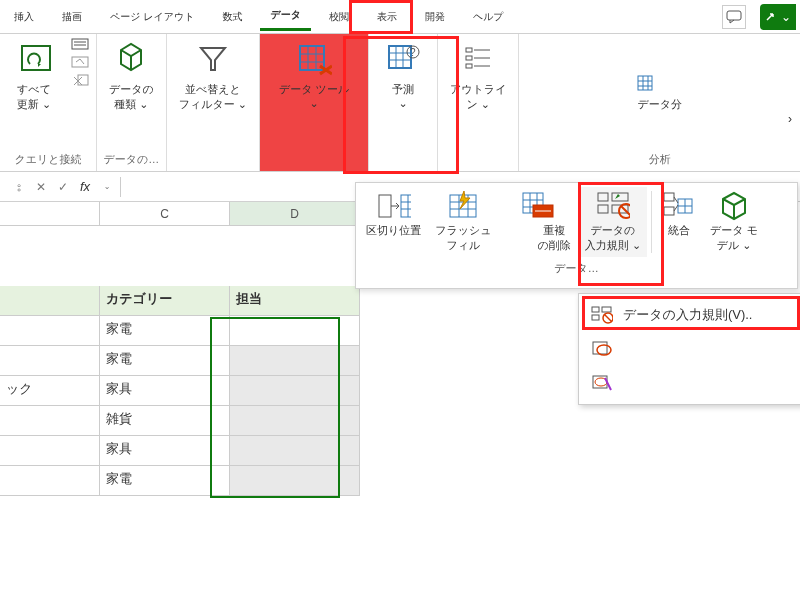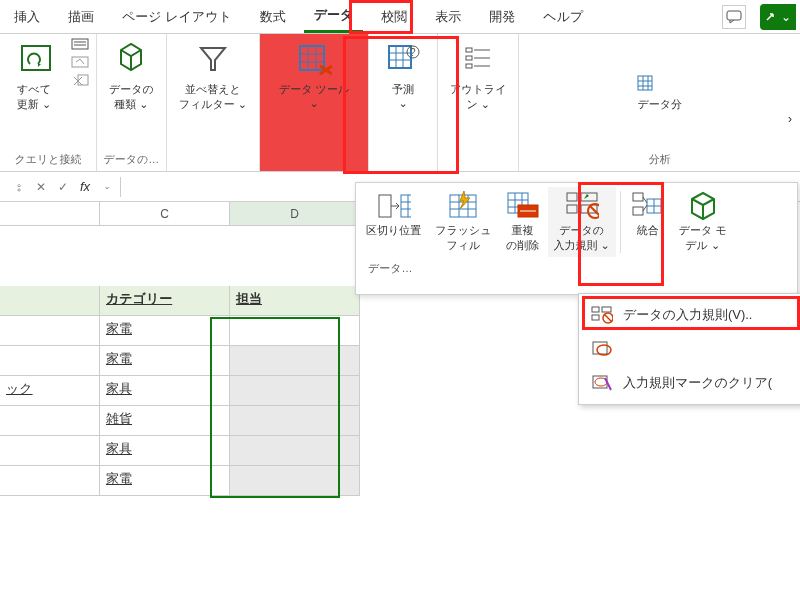--- a/index.html
+++ b/index.html
@@ -1,18 +1,18 @@
 <!DOCTYPE html>
 <html><head>
 <meta charset="utf-8">
 <style>
   * { box-sizing: border-box; margin: 0; padding: 0; }
   body { font-family: "Yu Gothic UI", "Meiryo", sans-serif; font-size: 12px; background: #fff; width: 800px; height: 599px; overflow: hidden; position: relative; color: #333; }
   .menubar { display: flex; align-items: center; height: 34px; padding: 2px 4px; gap: 8px; background: #fff; border-bottom: 1px solid #d0d0d0; }
-  .menubar-item { padding: 6px 10px; font-size: 13px; cursor: pointer; }
+  .menubar-item { padding: 6px 10px; font-size: 10px; cursor: pointer; }
   .menubar-item.active { border-bottom: 3px solid #0f7b0f; font-weight: bold; }
   .menubar-extra { flex: 1; }
   .comment-icon { width: 24px; height: 24px; border: 1px solid #ccc; display: flex; align-items: center; justify-content: center; margin-right: 6px; }
   .share-btn { background: #0f7b0f; color: #fff; width: 36px; height: 26px; display: flex; align-items: center; justify-content: center; border-radius: 4px 0 0 4px; }
   .ribbon { background: #fff; display: flex; flex-wrap: nowrap; border-bottom: 1px solid #d0d0d0; height: 138px; position: relative; }
   .ribbon-group { display: flex; flex-direction: column; align-items: center; border-right: 1px solid #ddd; padding: 4px 6px 0 6px; position: relative; }
   .ribbon-group-inner { display: flex; flex-direction: row; align-items: flex-start; gap: 6px; flex: 1; }
   .ribbon-btn { display: flex; flex-direction: column; align-items: center; justify-content: flex-start; padding: 4px 6px; font-size: 11px; gap: 4px; min-width: 56px; }
   .ribbon-btn .icon { width: 36px; height: 36px; display: flex; align-items: center; justify-content: center; }
   .ribbon-group-label { font-size: 11px; color: #666; padding: 4px 0; text-align: center; }
@@ -20,30 +20,30 @@
   .side-icons { display: flex; flex-direction: column; gap: 4px; margin-left: 2px; }
   .side-icons svg { width: 20px; height: 14px; }
   .formulabar { display: flex; align-items: center; height: 30px; border-bottom: 1px solid #d0d0d0; padding-left: 8px; }
   .fb-btn { width: 22px; height: 22px; display: flex; align-items: center; justify-content: center; color: #777; }
   .fb-fx { font-style: italic; font-size: 13px; padding: 0 6px; }
   .fb-sep { width: 1px; height: 20px; background: #ccc; margin: 0 2px; }
   .grid-area { position: relative; }
   .colhead { display: flex; height: 24px; position: relative; }
   .colhead-cell { width: 130px; border-right: 1px solid #ccc; border-bottom: 1px solid #ccc; text-align: center; line-height: 24px; color: #555; }
   .rowblock .row { display: flex; height: 30px; }
-  .cell { width: 130px; border-right: 1px solid #ccc; border-bottom: 1px solid #ccc; padding: 4px 6px; font-size: 13px; text-decoration: underline; }
+  .cell { width: 130px; border-right: 1px solid #ccc; border-bottom: 1px solid #ccc; padding: 4px 6px; font-size: 13px; }
   .header-cell { background: #e6f2df; font-weight: bold; font-size: 13px; }
   .sel-cell { background: #e9e9e9; }
   .left-partial { border-left: none; width: 100px; }
-  .subribbon { position: absolute; left: 355px; top: 182px; background: #fff; border: 1px solid #d0d0d0; box-shadow: 2px 2px 6px rgba(0,0,0,0.15); display: flex; padding: 4px 4px 14px 4px; width: 443px; }
+  .subribbon { position: absolute; left: 355px; top: 182px; background: #fff; border: 1px solid #d0d0d0; box-shadow: 2px 2px 6px rgba(0,0,0,0.15); display: flex; padding: 4px 4px 8px 4px; width: 443px; }
   .subribbon-inner { display: flex; flex: 1; flex-direction: column; }
   .subribbon-row { display: flex; gap: 2px; }
   .sub-btn { display: flex; flex-direction: column; align-items: center; padding: 4px 6px; font-size: 11px; gap: 2px; text-align: center; }
   .sub-btn .icon { width: 34px; height: 30px; display: flex; align-items: center; justify-content: center; }
-  .subribbon-label { font-size: 11px; color: #555; text-align: left; padding: 4px 8px; }
+  .subribbon-label { font-size: 11px; color: #555; text-align: center; padding: 4px 8px; }
   .hl-red { position: absolute; border: 3px solid #ff2020; pointer-events: none; }
   .dropdown-menu { position: absolute; left: 578px; top: 293px; width: 226px; background: #fff; border: 1px solid #ccc; box-shadow: 2px 2px 6px rgba(0,0,0,0.2); padding: 4px 0; }
   .dd-item { display: flex; align-items: center; gap: 10px; padding: 8px 12px; font-size: 13px; }
   .dd-item .dd-icon { width: 22px; height: 18px; flex-shrink: 0; }
   .sel-rect { position: absolute; border: 2px solid #0f7b0f; pointer-events: none; }
   svg { display: block; }
 </style>
 </head>
 <body>
 
@@ -309,21 +309,21 @@
           <svg width="34" height="30">
               <rect x="2" y="2" width="20" height="20" fill="none" stroke="#357ab7"></rect>
               <line x1="2" y1="9" x2="22" y2="9" stroke="#357ab7"></line>
               <line x1="2" y1="16" x2="22" y2="16" stroke="#357ab7"></line>
               <line x1="9" y1="2" x2="9" y2="22" stroke="#357ab7"></line>
               <line x1="16" y1="2" x2="16" y2="22" stroke="#357ab7"></line>
               <rect x="12" y="14" width="20" height="12" fill="#d83b01" stroke="#c03001"></rect>
               <line x1="14" y1="20" x2="30" y2="20" stroke="#fff"></line>
             </svg>
         </div>
-        <span style="white-space:pre;">重複
+        <span style="white-space:pre;margin-left:32px;">重複
 の削除</span>
       </div>
       <div class="sub-btn" style="background:#f4f4f4;">
         <div class="icon">
           <svg width="42" height="30">
               <rect x="2" y="2" width="10" height="8" fill="none" stroke="#555"></rect>
               <rect x="16" y="2" width="16" height="8" fill="none" stroke="#555"></rect>
               <path d="M22 3 L19 8 L24 5 Z" fill="#1f7b1f"></path>
               <rect x="2" y="14" width="10" height="8" fill="none" stroke="#555"></rect>
               <rect x="16" y="14" width="16" height="8" fill="none" stroke="#555"></rect>
@@ -379,20 +379,19 @@
         <rect x="2" y="2" width="14" height="12" fill="none" stroke="#555"></rect>
         <ellipse cx="13" cy="10" rx="7" ry="5" fill="none" stroke="#d83b01" stroke-width="1.5"></ellipse>
       </svg>
   </div>
   <div class="dd-item">
     <svg class="dd-icon">
         <rect x="2" y="2" width="14" height="12" fill="none" stroke="#555"></rect>
         <ellipse cx="10" cy="8" rx="6" ry="4" fill="none" stroke="#d83b01"></ellipse>
         <path d="M14 4 L20 16" stroke="#a030d0" stroke-width="2"></path>
       </svg>
-    <span>入力規則マークのクリア(</span>
   </div>
 </div>
 
 <div class="hl-red" style="left:349px; top:0px; width:64px; height:34px;"></div>
 <div class="hl-red" style="left:343px; top:36px; width:116px; height:138px;"></div>
 <div class="hl-red" style="left:578px; top:182px; width:86px; height:104px;"></div>
 <div class="hl-red" style="left:582px; top:296px; width:218px; height:34px;"></div>
 
 </body></html>

